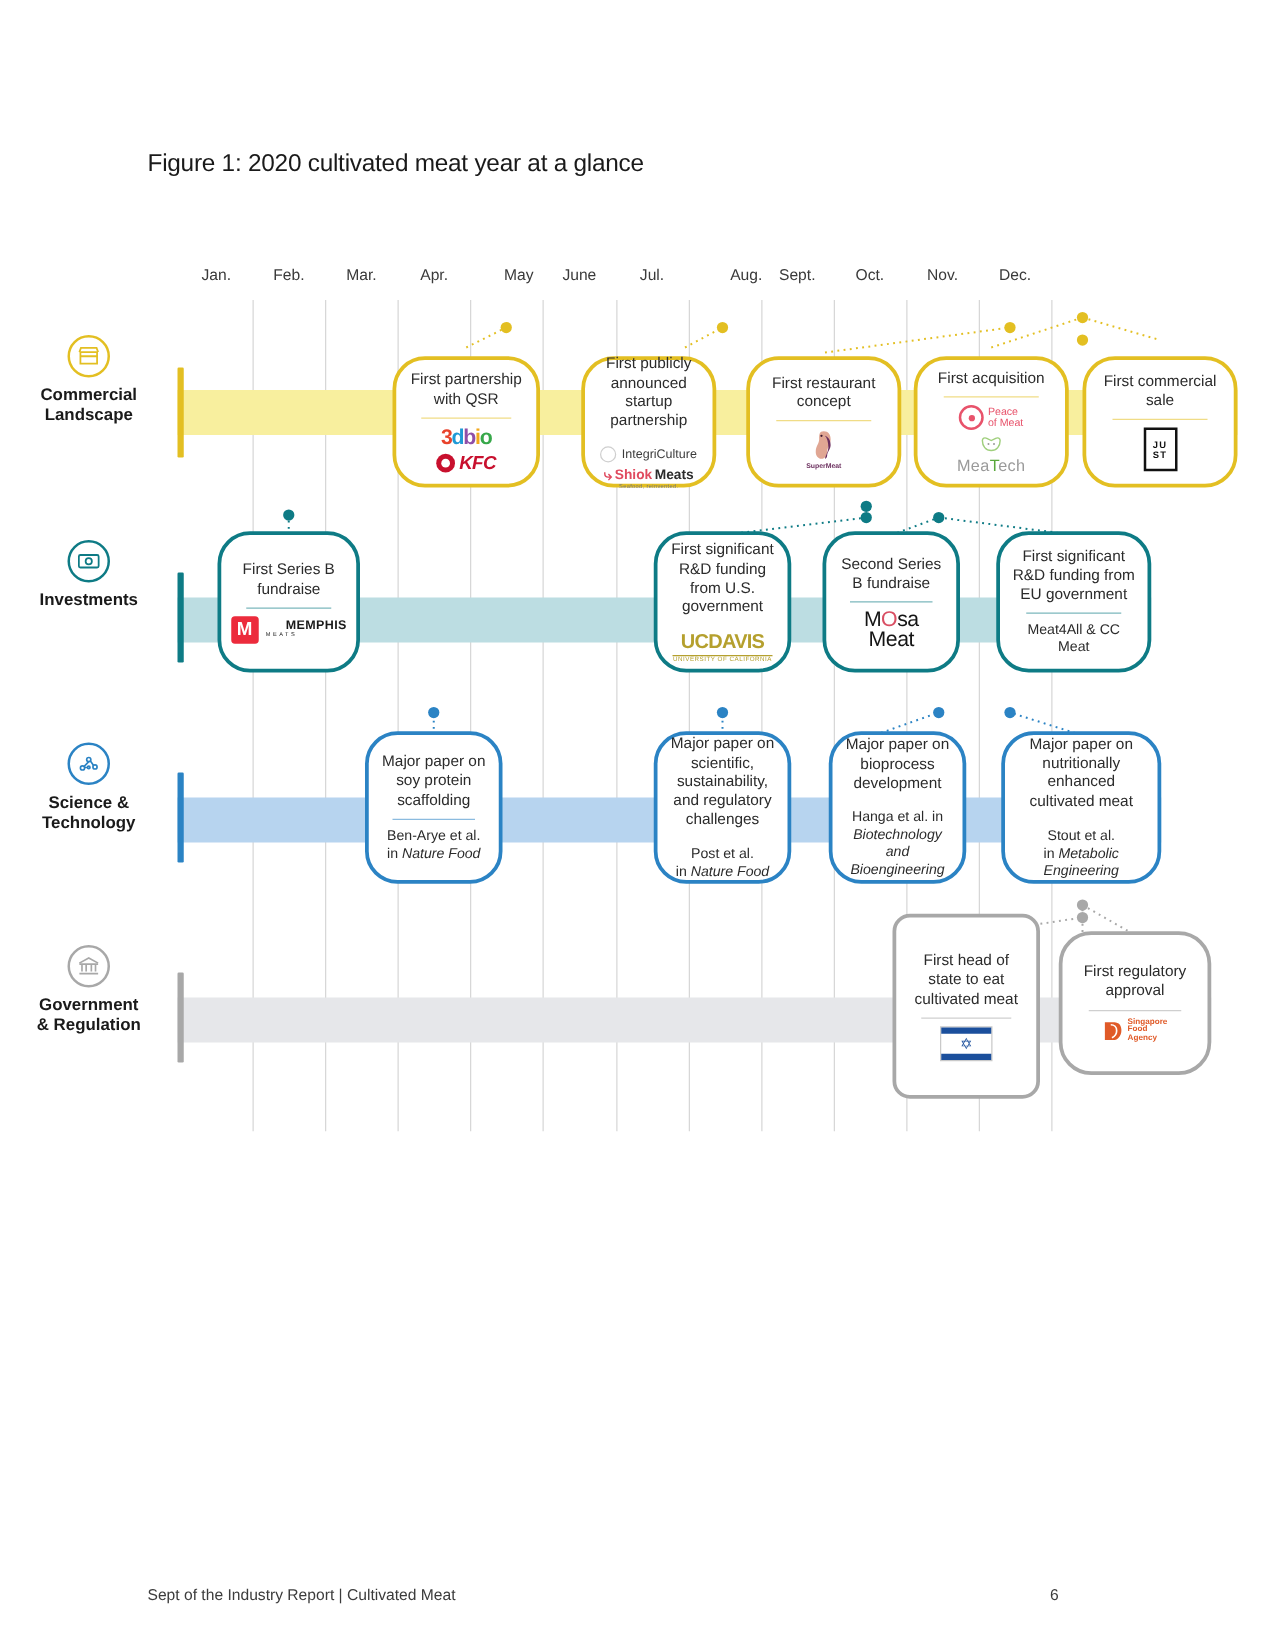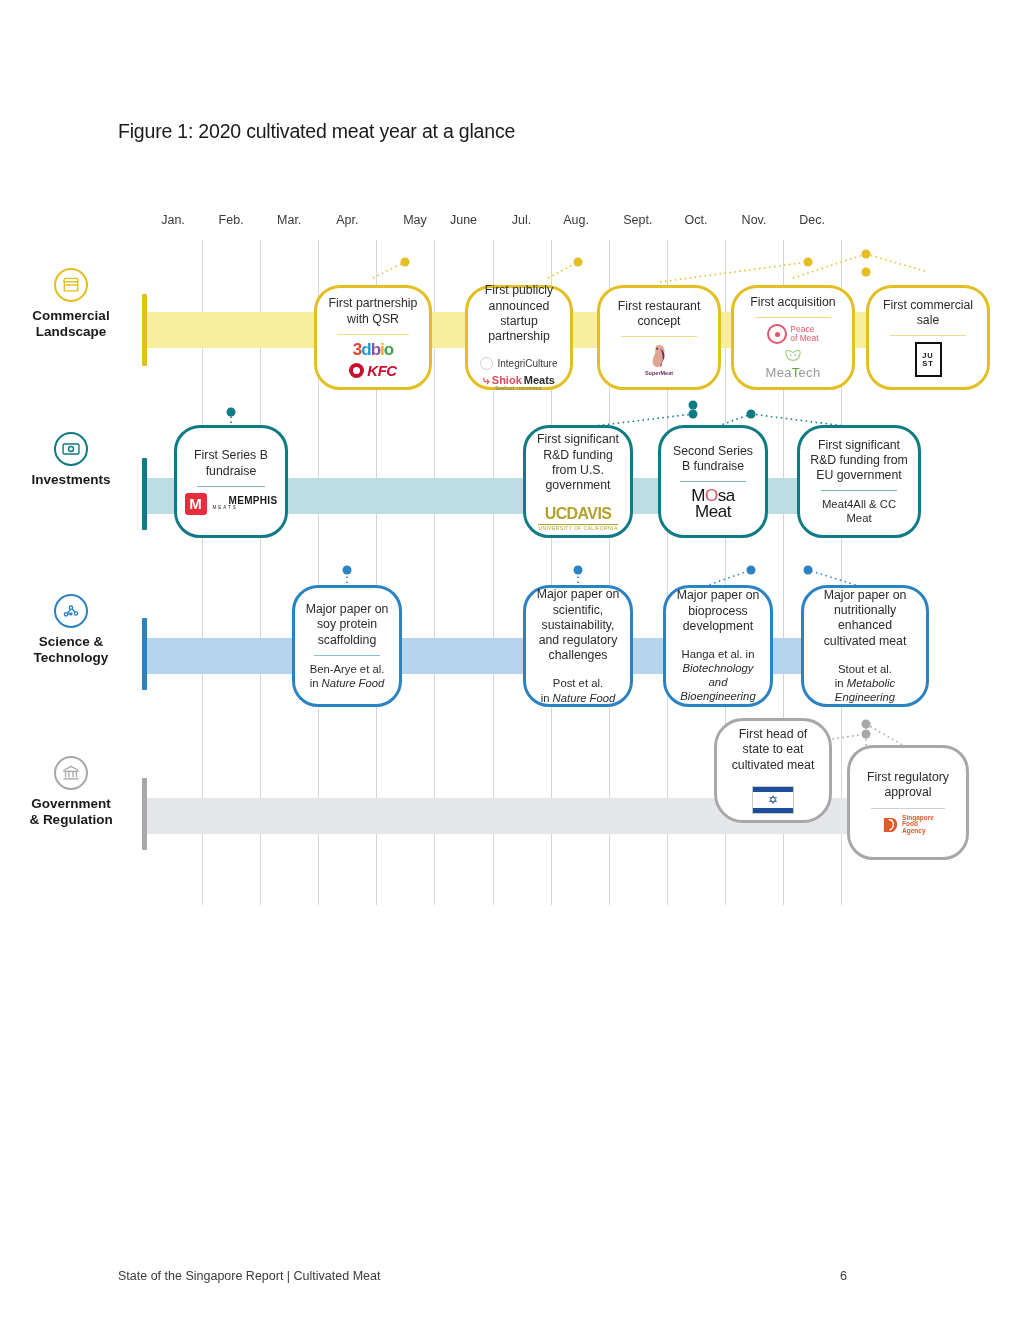--- a/index.html
+++ b/index.html
@@ -147,21 +147,21 @@
         <div class="gridline" style="left: 841.1px;"></div>
       </div>
     <div id="months">
         <div class="month-label" style="left: 173px;">Jan.</div>
         <div class="month-label" style="left: 231.1px;">Feb.</div>
         <div class="month-label" style="left: 289.2px;">Mar.</div>
         <div class="month-label" style="left: 347.3px;">Apr.</div>
         <div class="month-label" style="left: 415px;">May</div>
         <div class="month-label" style="left: 463.5px;">June</div>
         <div class="month-label" style="left: 521.6px;">Jul.</div>
-        <div class="month-label" style="left: 576px;">Aug.</div>
+        <div class="month-label" style="left: 597px;">Aug.</div>
         <div class="month-label" style="left: 637.8px;">Sept.</div>
         <div class="month-label" style="left: 695.9px;">Oct.</div>
         <div class="month-label" style="left: 754px;">Nov.</div>
         <div class="month-label" style="left: 812.1px;">Dec.</div>
       </div>
 
     <div id="rowdecor">
         <div class="band" style="top: 112px; background: rgb(248, 239, 158); width: 848px;"></div>
         <div class="band-cap" style="left: 142px; top: 94px; background: rgb(227, 191, 34);"></div>
         <div class="rowlab" style="top: 68px;">
@@ -377,21 +377,21 @@
         <div class="card" style="left: 663px; top: 385px; width: 110px; height: 122px; border-color: rgb(43, 131, 196); border-width: 3px; border-radius: 26px;">
           <div class="hl">Major paper on bioprocess development</div>
           <div class="rule" style="background:#2b83c4;opacity:.55"></div>
           <div class="sub">Hanga et al. in<br><i>Biotechnology and Bioengineering</i></div>
         </div>
         <div class="card" style="left: 801px; top: 385px; width: 128px; height: 122px; border-color: rgb(43, 131, 196); border-width: 3px; border-radius: 26px;">
           <div class="hl">Major paper on nutritionally enhanced cultivated meat</div>
           <div class="rule" style="background:#2b83c4;opacity:.55"></div>
           <div class="sub">Stout et al.<br>in <i>Metabolic Engineering</i></div>
         </div>
-        <div class="card" style="left: 714px; top: 518px; width: 118px; height: 105px; border-color: rgb(168, 168, 168); border-width: 3px; border-radius: 29px;">
+        <div class="card" style="left: 714px; top: 531px; width: 118px; height: 148px; border-color: rgb(168, 168, 168); border-width: 3px; border-radius: 14px;">
           <div class="hl">First head of state to eat cultivated meat</div>
           <div class="rule" style="background:#a8a8a8;opacity:.55"></div>
           <div class="logos">
             <div class="lflag">
               <div class="bar"></div>
               <div class="star">✡</div>
               <div class="bar"></div>
             </div>
           </div>
         </div>
@@ -408,15 +408,15 @@
                 <span>Singapore</span>
                 <span>Food</span>
                 <span>Agency</span>
               </div>
             </div>
           </div>
         </div>
       </div>
   </div>
 
-  <div class="footer-txt">State of the Singapore Report | Cultivated Meat</div>
+  <div class="footer-txt">Sept of the Industry Report | Cultivated Meat</div>
   <div class="footer-pg">6</div>
 </div>
 
 </body></html>

